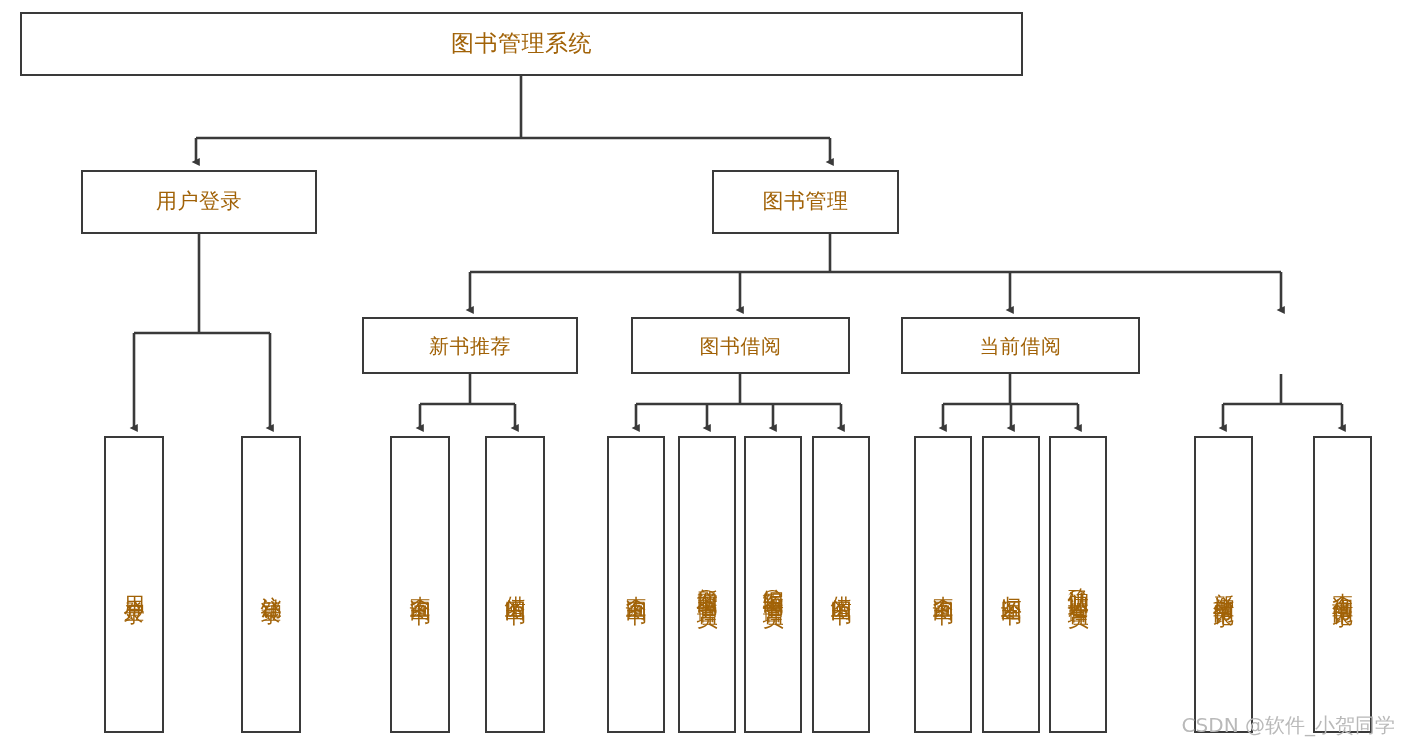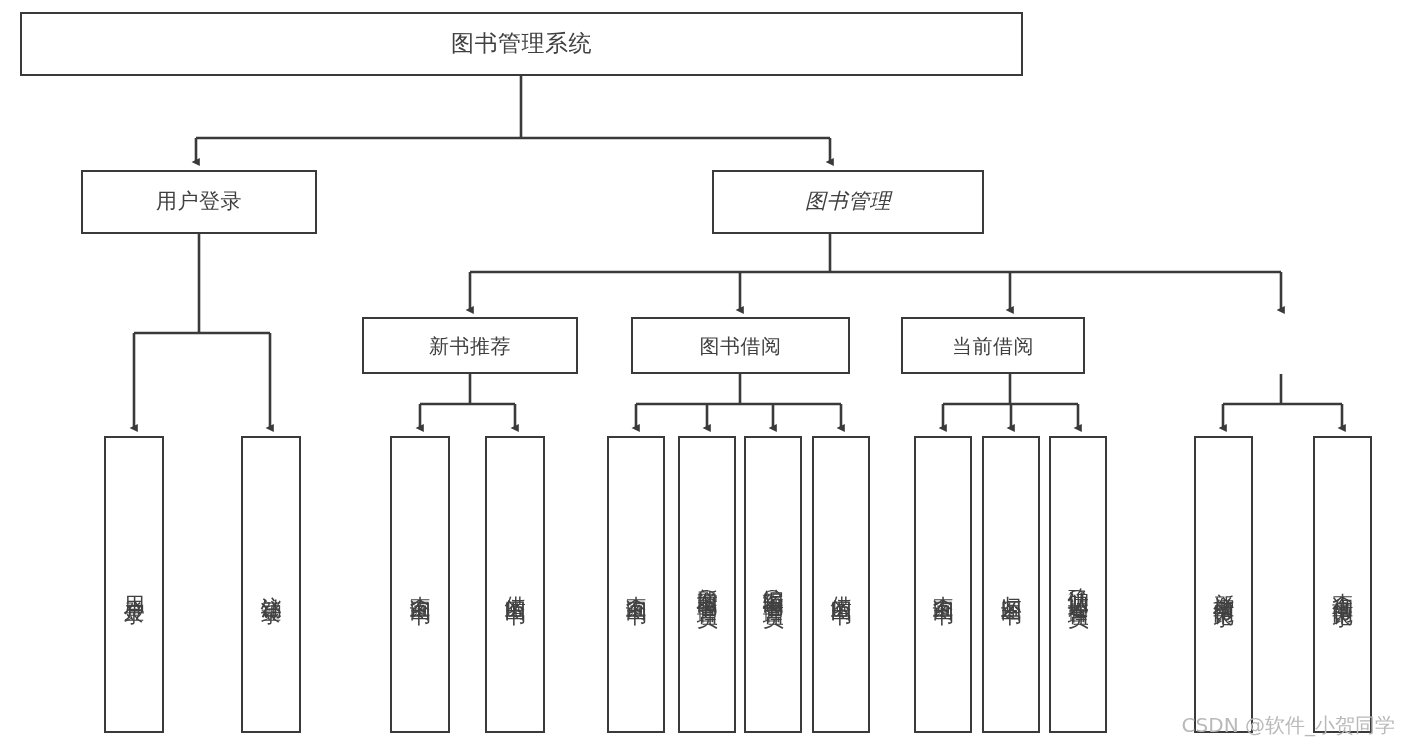--- a/index.html
+++ b/index.html
@@ -30,21 +30,21 @@
     pointer-events: none;
   }
   .node {
     position: absolute;
     box-sizing: border-box;
     background: #ffffff;
     border: 2px solid #3a3a3a;
     display: flex;
     align-items: center;
     justify-content: center;
-    color: #404040;
+    color: #a16207;
     z-index: 2;
   }
   .node.root-node {
     font-size: 23px;
   }
   .node.level1-node {
     font-size: 21px;
   }
   .node.level2-node {
     font-size: 20px;
@@ -135,31 +135,31 @@
     </g>
   </svg>
 
   <div class="node root-node" style="left:20px; top:12px; width:1003px; height:64px;">
     <span class="node-label">图书管理系统</span>
   </div>
 
   <div class="node level1-node" style="left:81px; top:170px; width:236px; height:64px;">
     <span class="node-label">用户登录</span>
   </div>
-  <div class="node level1-node" style="left:712px; top:170px; width:272px; height:64px;font-style:italic;">
+  <div class="node level1-node" style="left:712px; top:170px; width:187px; height:64px;">
     <span class="node-label">图书管理</span>
   </div>
 
   <div class="node level2-node" style="left:362px; top:317px; width:216px; height:57px;">
     <span class="node-label">新书推荐</span>
   </div>
   <div class="node level2-node" style="left:631px; top:317px; width:219px; height:57px;">
     <span class="node-label">图书借阅</span>
   </div>
-  <div class="node level2-node" style="left:901px; top:317px; width:184px; height:57px;">
+  <div class="node level2-node" style="left:901px; top:317px; width:239px; height:57px;">
     <span class="node-label">当前借阅</span>
   </div>
 
   <div class="node leaf-node" style="left:104px; top:436px; width:60px; height:297px;">
     <span class="node-label">用户登录</span>
   </div>
   <div class="node leaf-node" style="left:241px; top:436px; width:60px; height:297px;">
     <span class="node-label">注销登录</span>
   </div>
 

